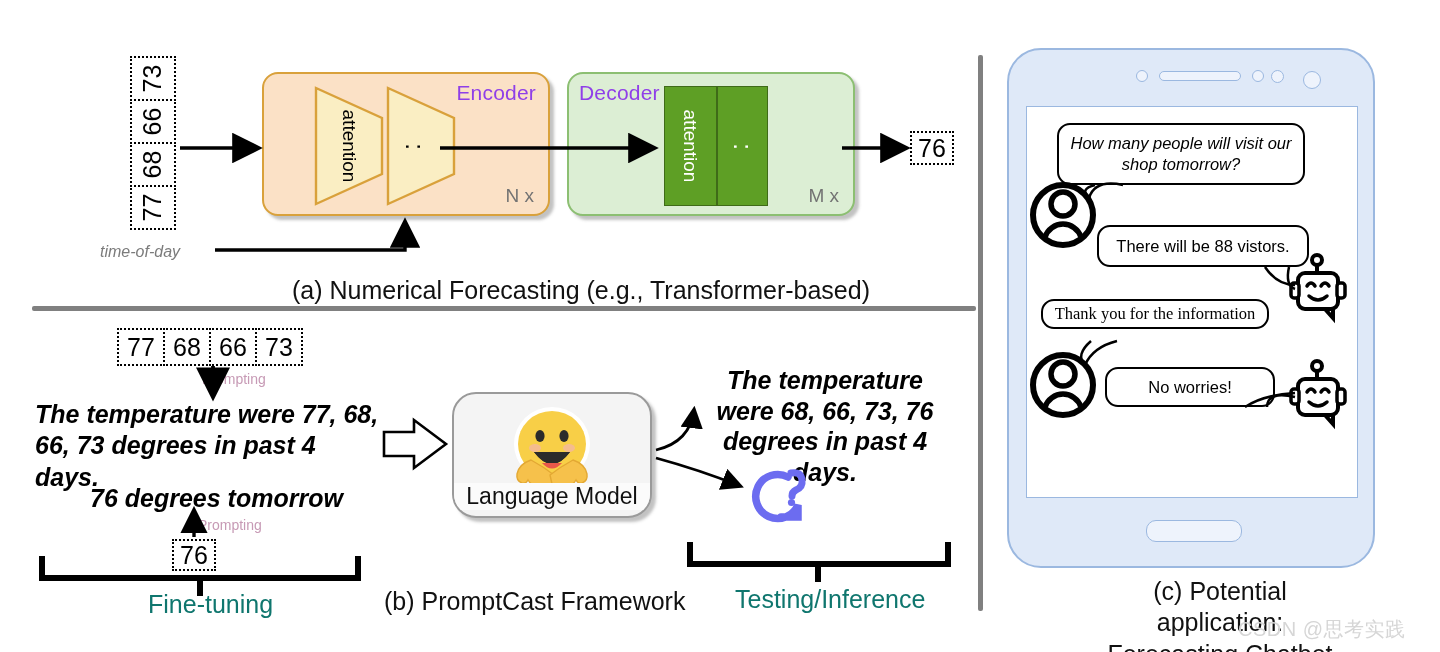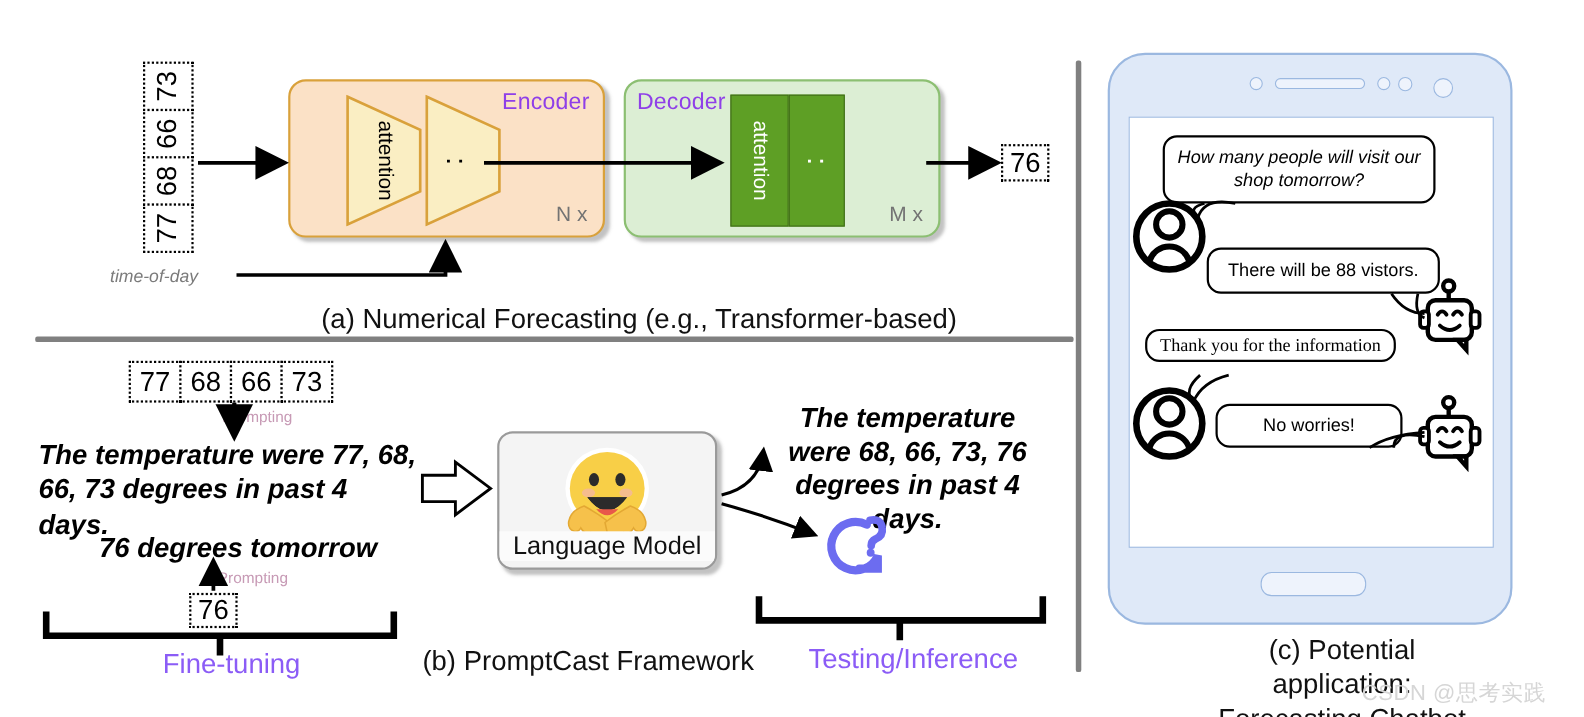--- a/index.html
+++ b/index.html
@@ -93,28 +93,28 @@
   #prompting-1{left:202px;top:371px;}
   #prompting-2{left:198px;top:517px;}
 
   .ital-text{position:absolute;font-style:italic;font-weight:bold;font-size:25px;color:#000;line-height:1.25;}
   #prompt-sentence{left:35px;top:399px;width:350px;}
   #answer-sentence{left:78px;top:483px;width:300px;margin-left:12px;}
   #test-sentence{left:700px;top:365px;width:250px;text-align:center;line-height:1.22;}
 
   #finetune-cell{position:absolute;left:172px;top:539px;width:44px;height:32px;}
 
-  .bracket-label{position:absolute;font-size:25px;color:#8b5cf6;}
+  .bracket-label{position:absolute;font-size:25px;color:#0f766e;}
   #finetune-label{left:148px;top:590px;}
   #testing-label{left:735px;top:585px;}
 
   
   #lm-card{
     position:absolute;left:452px;top:392px;width:200px;height:126px;
-    background:#f4f4f4;border:2px solid #9a9a9a;border-radius:14px;
+    background:#f4f4f4;border:2px solid #9a9a9a;border-radius:24px;
     box-shadow:4px 4px 3px rgba(120,120,120,.45);
     box-sizing:border-box;overflow:hidden;
   }
   #lm-face{position:absolute;left:50%;top:6px;transform:translateX(-50%);}
   #lm-label{
     position:absolute;left:0;bottom:6px;width:100%;text-align:center;
     font-size:23px;color:#111;background:#fbfbfb;
   }
 
   

